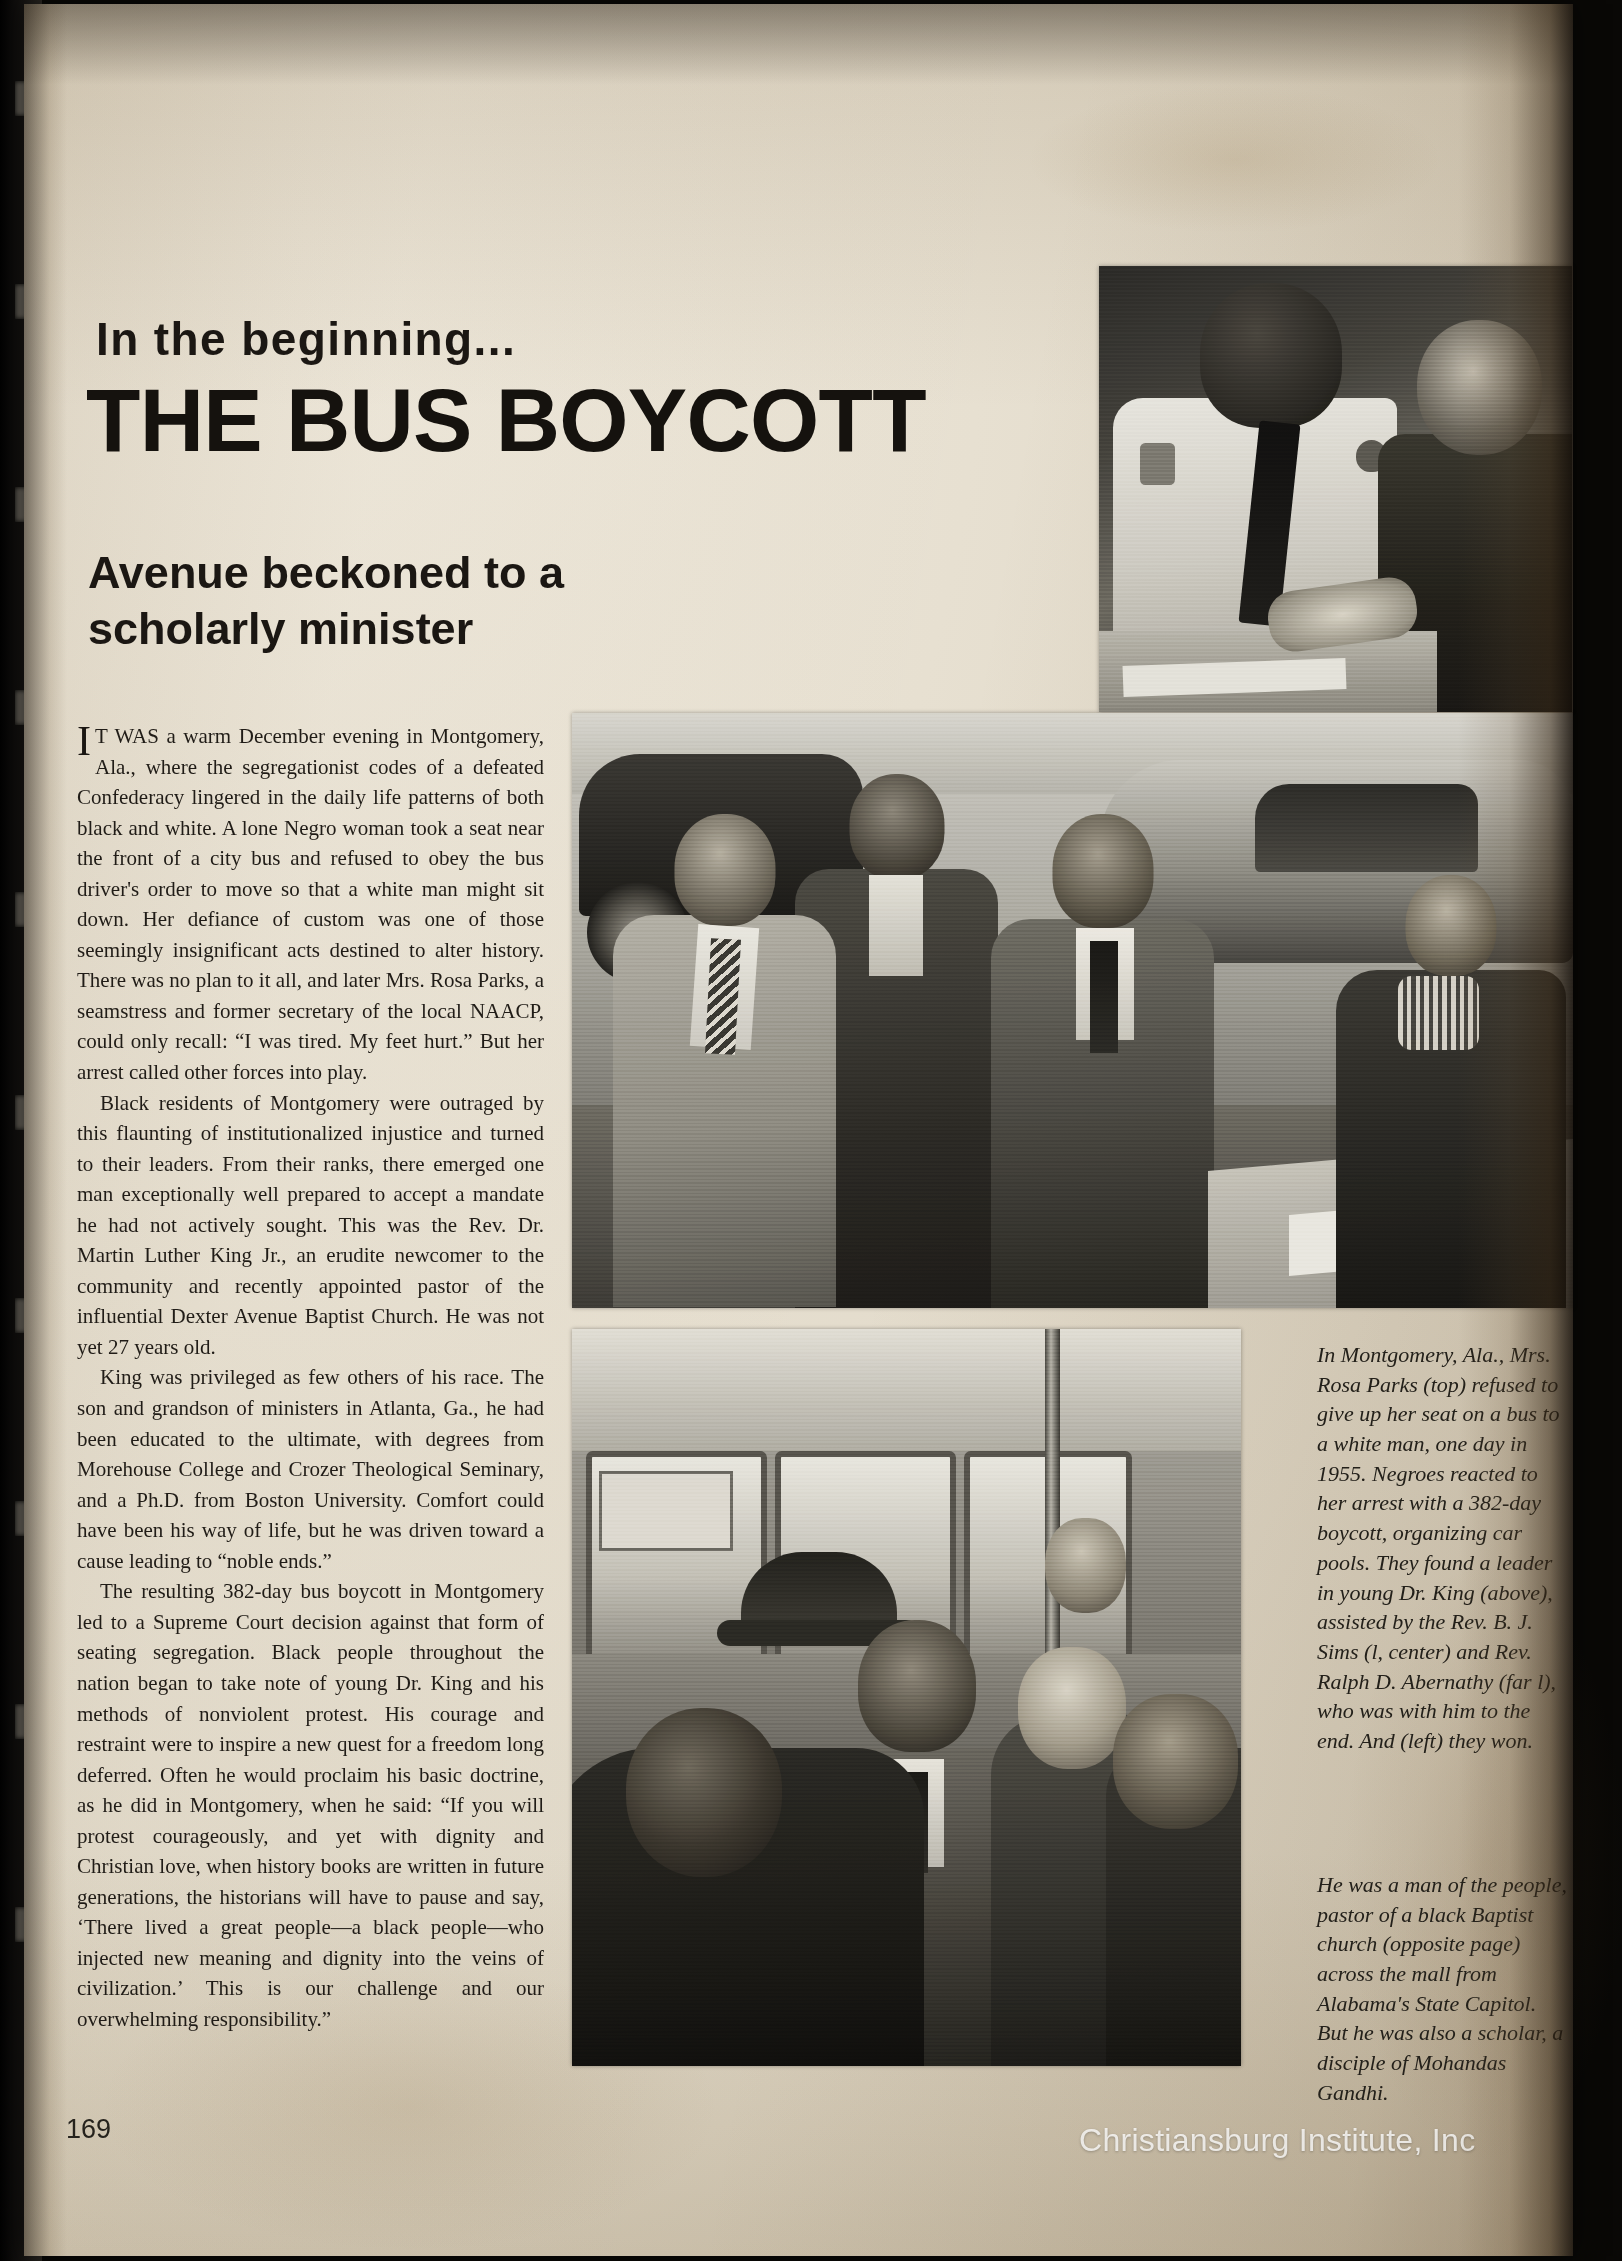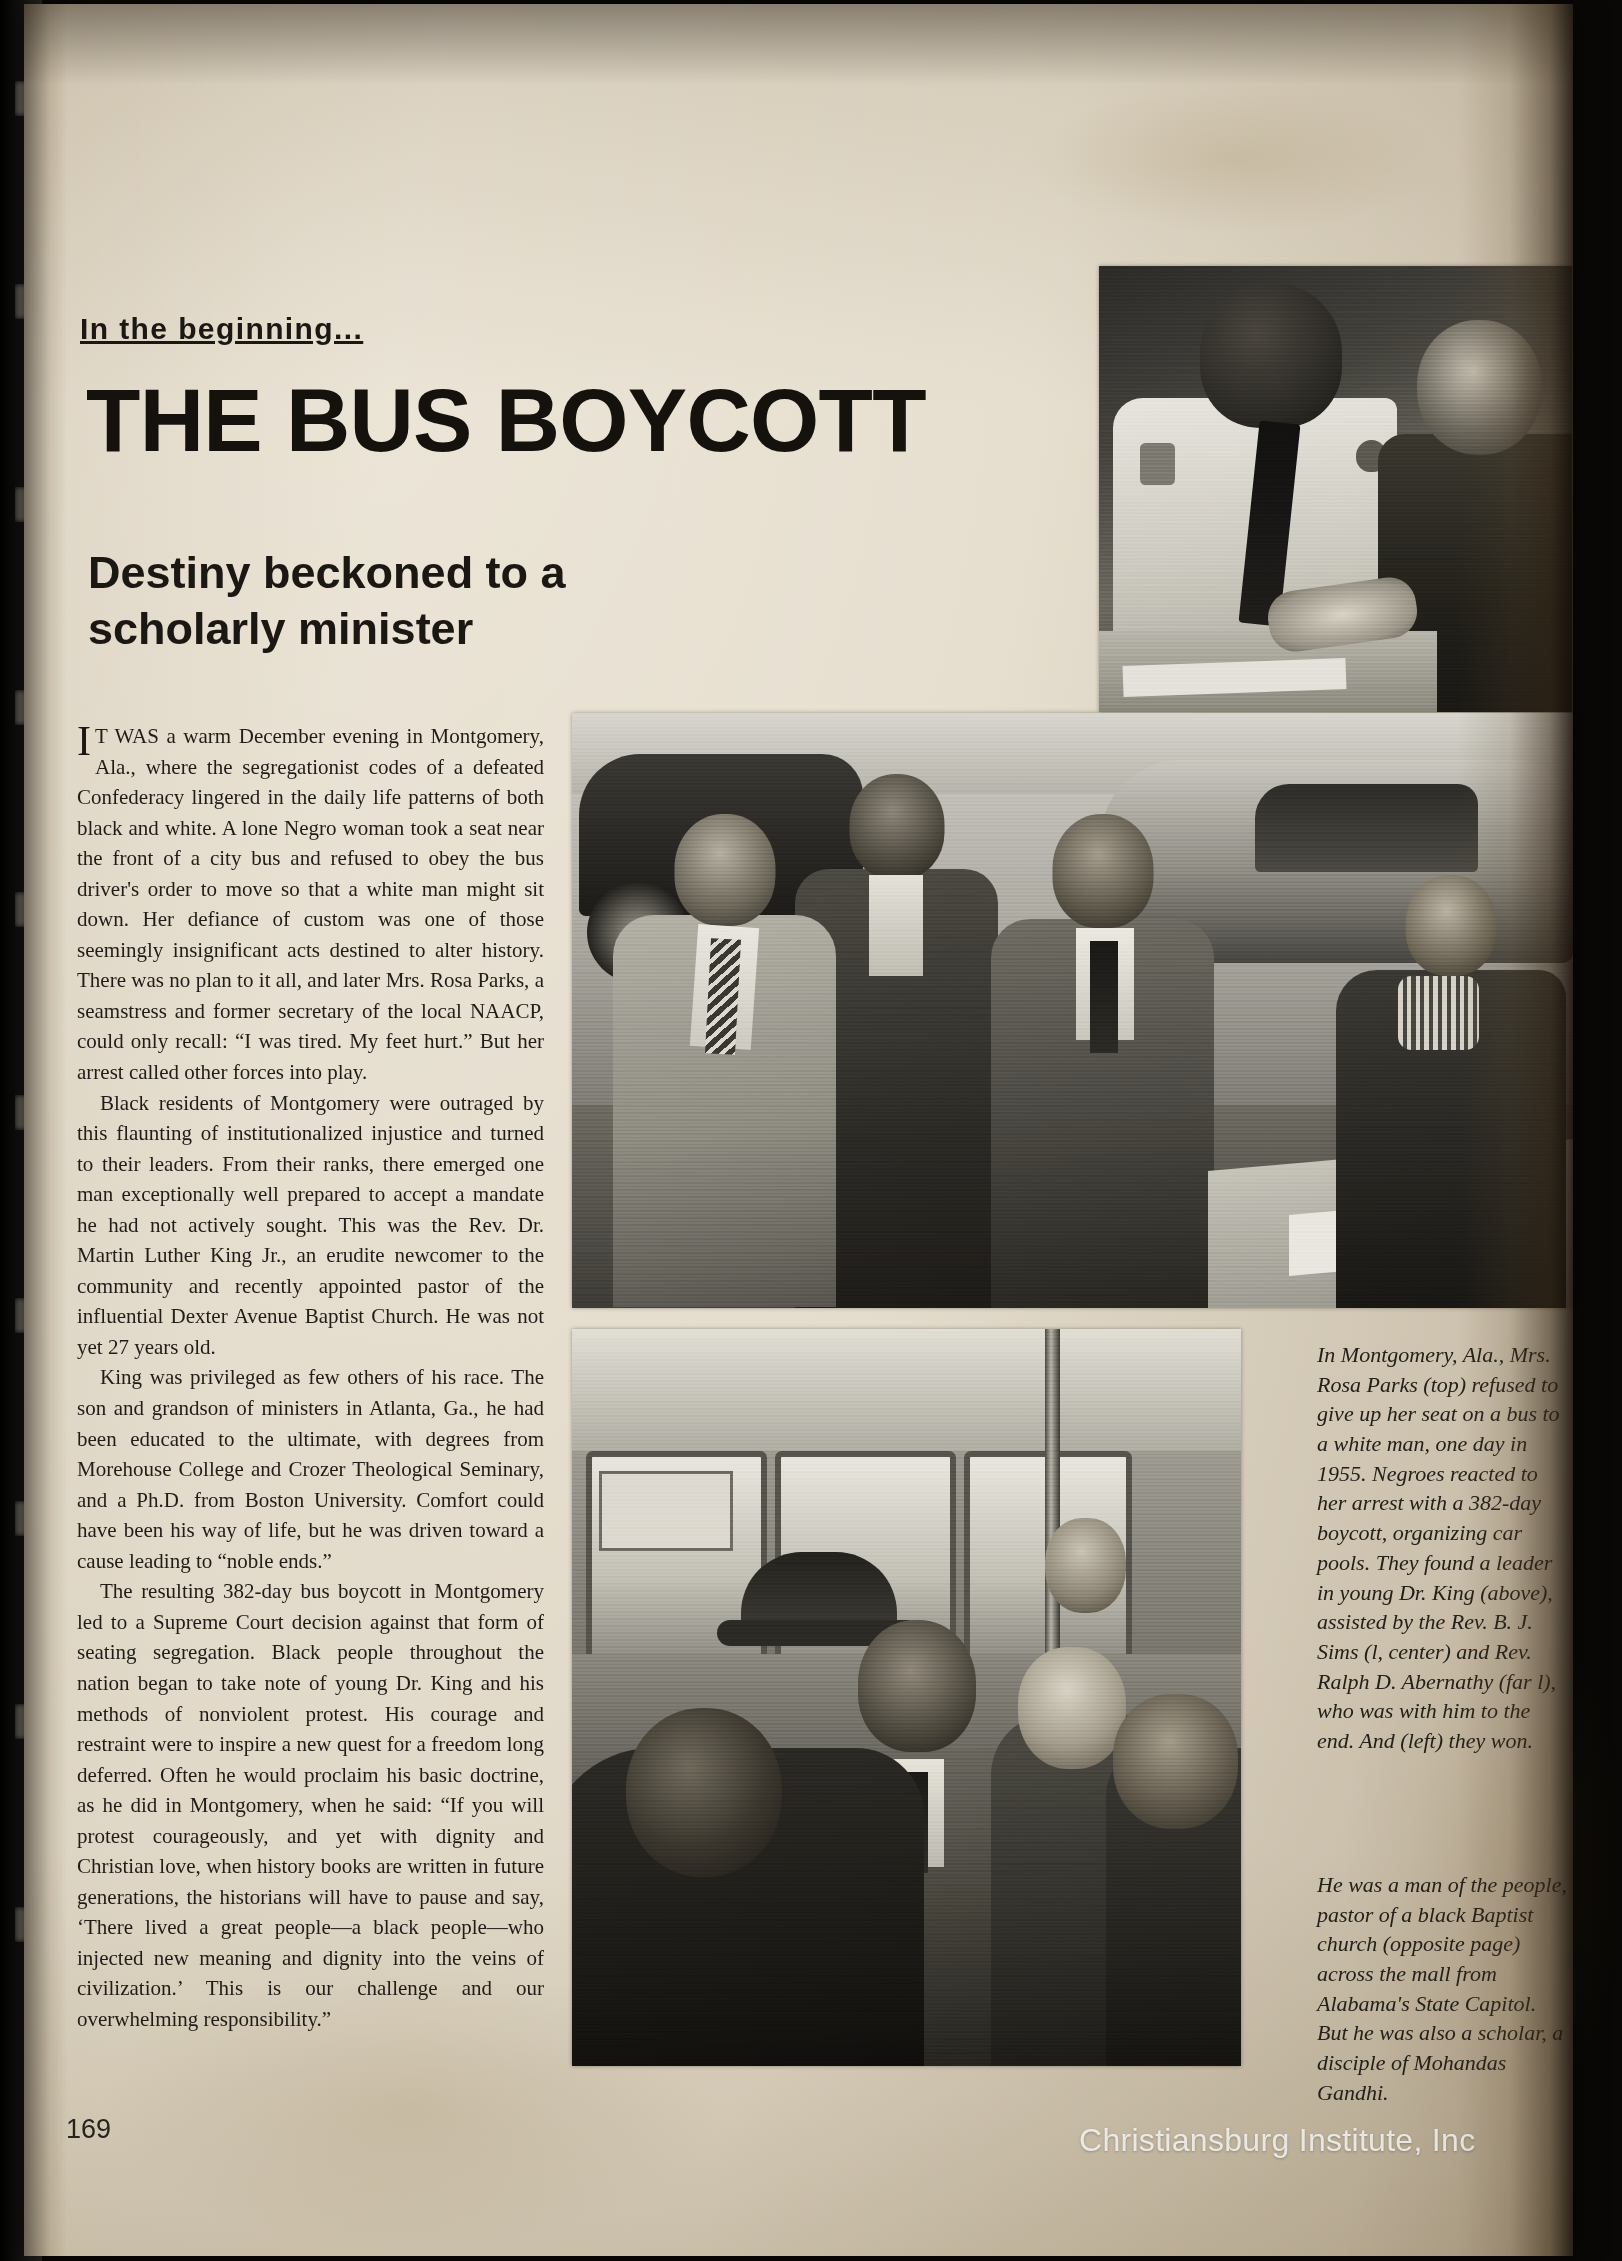--- a/index.html
+++ b/index.html
@@ -89,27 +89,26 @@
   
   .content {
     position: absolute;
     left: 24px; top: 4px;
     width: 1549px; height: 2252px;
   }
 
   
   .kicker {
     position: absolute;
-    left: 56px; top: 308px;
+    left: 72px; top: 308px;
     font-family: "Liberation Sans", sans-serif;
     font-weight: 700;
-    font-size: 30px;
+    font-size: 46px;
     letter-spacing: 1.4px;
     color: #1b1713;
-    text-decoration: underline;
   }
   .headline {
     position: absolute;
     left: 62px; top: 371px;
     font-family: "Liberation Sans", sans-serif;
     font-weight: 700;
     font-size: 89px;
     letter-spacing: -0.7px;
     color: #15120e;
     line-height: 1.02;
@@ -468,21 +467,21 @@
   <div class="paper"></div>
 
   <div class="content">
 
     <div class="stain stain-a"></div>
     <div class="stain stain-b"></div>
     <div class="stain stain-c"></div>
 
     <div class="kicker">In the beginning...</div>
     <div class="headline">THE BUS BOYCOTT</div>
-    <div class="deck">Destiny beckoned to a scholarly minister</div>
+    <div class="deck">Avenue beckoned to a scholarly minister</div>
 
     <div class="bodycol">
       <p class="first"><span class="dropcap">I</span><span>T WAS a warm December evening in Montgomery, Ala., where the segregationist codes of a defeated Confederacy lingered in the daily life patterns of both black and white. A lone Negro woman took a seat near the front of a city bus and refused to obey the bus driver's order to move so that a white man might sit down. Her defiance of custom was one of those seemingly insignificant acts destined to alter history. There was no plan to it all, and later Mrs. Rosa Parks, a seamstress and former secretary of the local NAACP, could only recall: “I was tired. My feet hurt.” But her arrest called other forces into play.</span></p>
       <p>Black residents of Montgomery were outraged by this flaunting of institutionalized injustice and turned to their leaders. From their ranks, there emerged one man exceptionally well prepared to accept a mandate he had not actively sought. This was the Rev. Dr. Martin Luther King Jr., an erudite newcomer to the community and recently appointed pastor of the influential Dexter Avenue Baptist Church. He was not yet 27 years old.</p>
       <p>King was privileged as few others of his race. The son and grandson of ministers in Atlanta, Ga., he had been educated to the ultimate, with degrees from Morehouse College and Crozer Theological Seminary, and a Ph.D. from Boston University. Comfort could have been his way of life, but he was driven toward a cause leading to “noble ends.”</p>
       <p>The resulting 382-day bus boycott in Montgomery led to a Supreme Court decision against that form of seating segregation. Black people throughout the nation began to take note of young Dr. King and his methods of nonviolent protest. His courage and restraint were to inspire a new quest for a freedom long deferred. Often he would proclaim his basic doctrine, as he did in Montgomery, when he said: “If you will protest courageously, and yet with dignity and Christian love, when history books are written in future generations, the historians will have to pause and say, ‘There lived a great people—a black people—who injected new meaning and dignity into the veins of civilization.’ This is our challenge and our overwhelming responsibility.”</p>
     </div>
 
     <div class="photo" id="photo-parks">
       <div class="p1-bg"></div>

